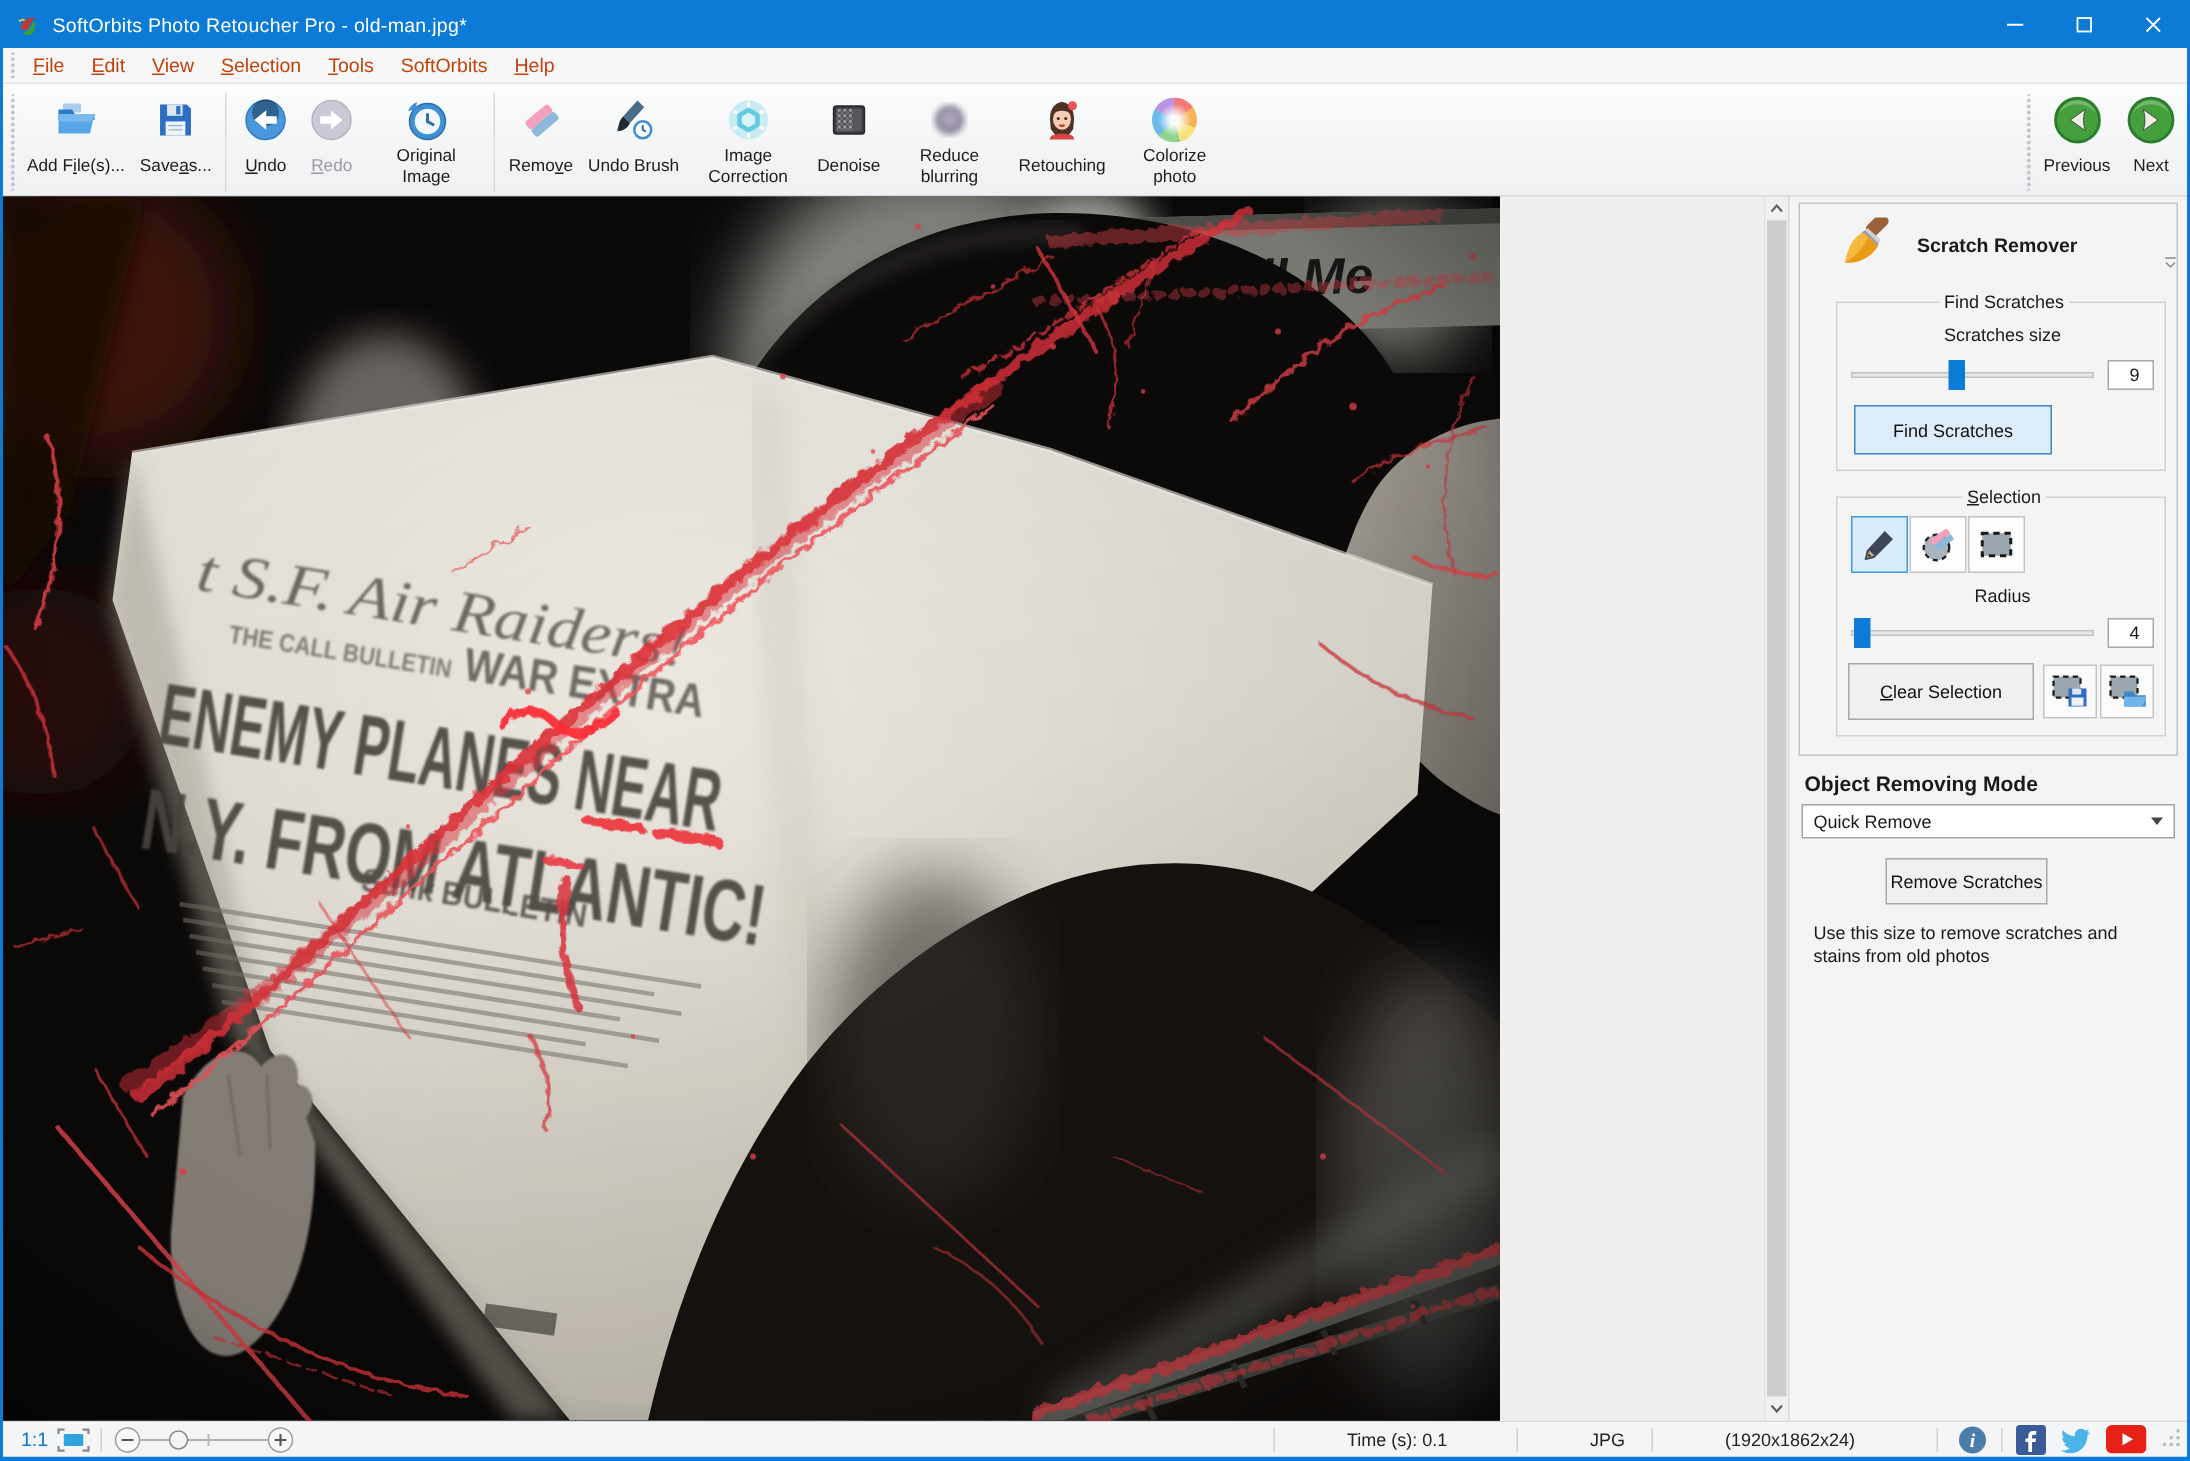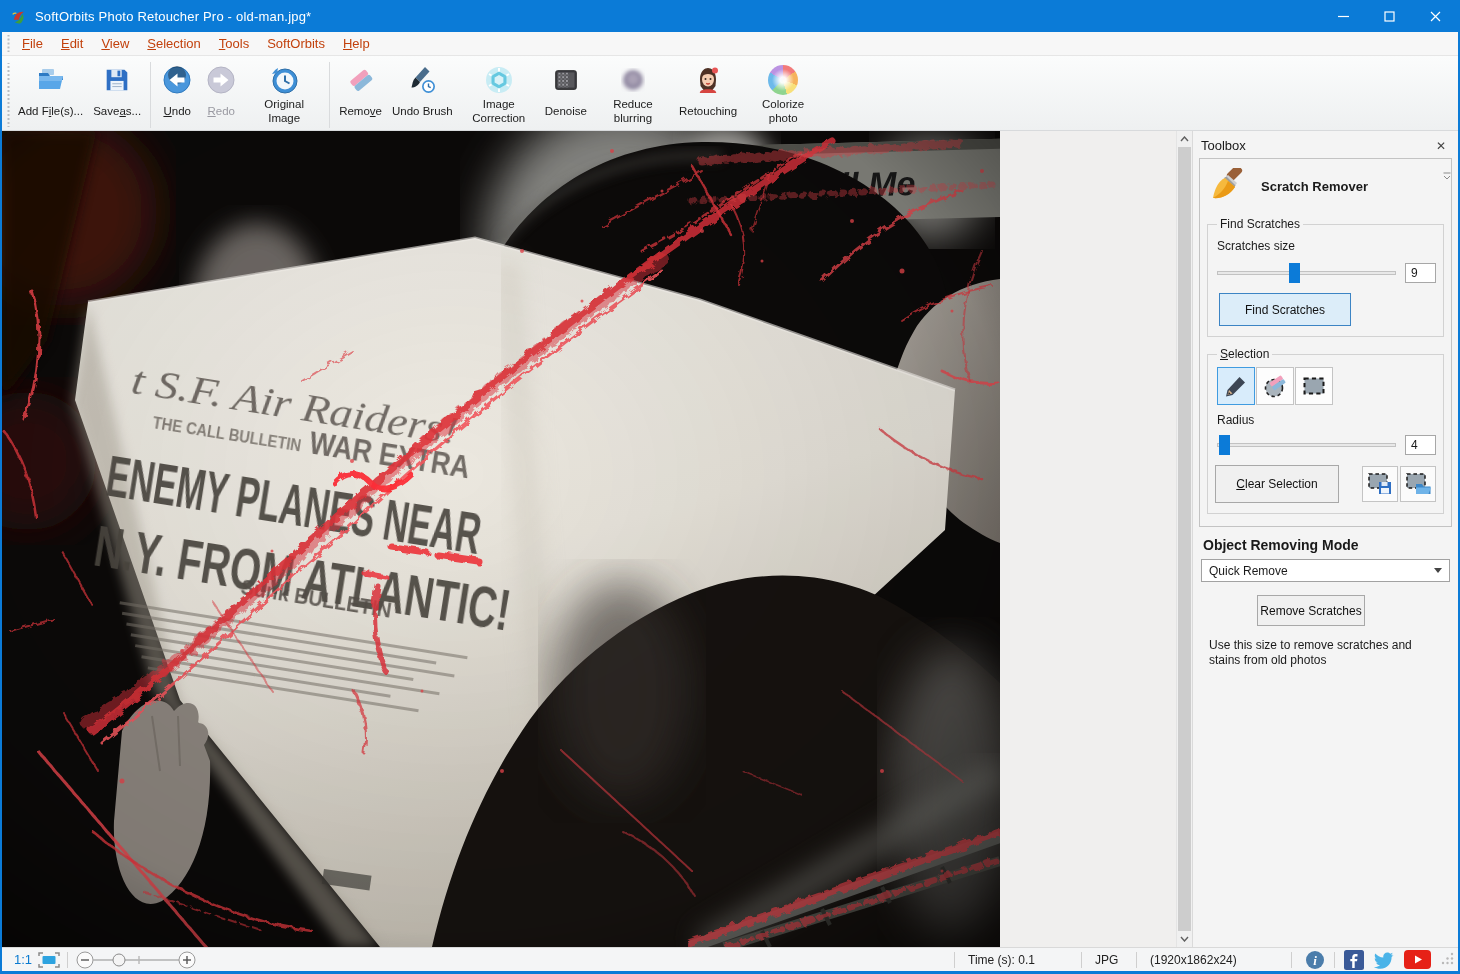--- a/index.html
+++ b/index.html
@@ -47,21 +47,21 @@
   .photo-wrap svg { display:block; }
   .canvas-fill { flex:1; }
   .vscroll { width:16px; background:#f0f0f0; display:flex; flex-direction:column; border-left:1px solid #e4e4e4; }
   .vscroll .arr { height:16px; display:flex; align-items:center; justify-content:center; }
   .vscroll .thumb { flex:1; background:#cdcdcd; margin:0 1px; }
 
   
   .toolbox { width:266px; background:#f4f4f4; border-left:1px solid #dadada; padding:4px 6px; font-size:12px; color:#1a1a1a; }
   .tbx-head { display:flex; align-items:center; justify-content:space-between; padding:3px 2px 5px 2px; font-size:13px; }
   .tbx-close { color:#444; font-size:12px; padding:0 4px; }
-  .tbx-box { border:1px solid #c3c3c3; padding:7px 7px 10px 7px; }
+  .tbx-box { border:1px solid #c3c3c3; padding:7px 7px 10px 24px;text-align:center; }
   .tool-header { display:flex; align-items:center; gap:14px; padding:2px 0 8px 2px; }
   .tool-header .t { font-weight:bold; font-size:13px; }
   fieldset.grp { border:1px solid #d2d2d2; padding:4px 7px 10px 7px; margin:4px 0 10px 0; }
   fieldset.grp legend { font-size:12px; padding:0 3px; margin-left:2px; }
   .fld-label { margin:4px 0 10px 2px; }
   .slider-row { display:flex; align-items:center; gap:9px; margin:4px 0 2px 2px; }
   .slider { position:relative; flex:1; height:20px; }
   .slider .track { position:absolute; left:0; right:0; top:8px; height:4px; background:#e8e8e8; border:1px solid #c2c2c2; }
   .slider .thumb { position:absolute; top:0; width:11px; height:20px; background:#0c7bd8; }
   .val-box { width:31px; height:20px; background:#fff; border:1px solid #a7a7a7; font-size:12px; padding:2px 0 0 5px; }
@@ -80,21 +80,21 @@
     justify-content:space-between; padding:4px 7px; margin:0 2px; }
   .dropdown .caret { width:0; height:0; border-left:4px solid transparent; border-right:4px solid transparent; border-top:5px solid #444; }
   .btn-remove { width:108px; height:31px; margin:13px auto 0 58px; }
   .help-text { margin:12px 10px 0 10px; line-height:1.25; }
 
   
   .statusbar { height:24px; background:#f4f5f6; border-top:1px solid #d9d9d9; display:flex; align-items:center;
     font-size:12px; color:#222; padding:0 4px; }
   .sb-sep { width:1px; height:16px; background:#cfcfcf; margin:0 7px; }
   .sb-zoomratio { color:#0a7ad0; font-size:13px; margin:0 6px 0 8px; }
-  .sb-item { padding:0 6px; }
+  .sb-item { padding:0 6px;margin-left:35px; }
   .sb-icons { display:flex; align-items:center; gap:8px; margin:0 6px; }
   .sb-grip { margin-left:4px; }
   u { text-decoration:underline; }
 </style>
 </head>
 <body>
 
 <div id="window">
 
   <div class="titlebar">
@@ -298,20 +298,43 @@
       <span class="lbl">Colorize photo</span>
     </div>
 
     <span class="overflow-glyph">
       <svg width="10" height="10" viewBox="0 0 10 10">
           <line x1="1.5" y1="1" x2="8.5" y2="1" stroke="#8a8a8a"></line>
           <path d="M2 4 L5 7 L8 4" fill="none" stroke="#8a8a8a"></path>
         </svg>
     </span>
 
+    <div class="tb-right">
+      <span class="grip" style="height:64px"></span>
+      <div class="tb-btn">
+        <span class="ico">
+          <svg width="34" height="34" viewBox="0 0 36 36">
+            <circle cx="18" cy="18" r="15.5" fill="#44a03c" stroke="#2d7b2d" stroke-width="2"></circle>
+            <path d="M18 4 a14 14 0 0 1 13 9 a17 17 0 0 0 -26 0 a14 14 0 0 1 13 -9z" fill="#fff" opacity=".25"></path>
+            <path d="M23.5 10.5 L13 18 L23.5 25.5 Q21 18 23.5 10.5Z" fill="#eceee6" stroke="#4a4a4a" stroke-width=".7"></path>
+          </svg>
+        </span>
+        <span class="lbl">Previous</span>
+      </div>
+      <div class="tb-btn">
+        <span class="ico">
+          <svg width="34" height="34" viewBox="0 0 36 36">
+            <circle cx="18" cy="18" r="15.5" fill="#44a03c" stroke="#2d7b2d" stroke-width="2"></circle>
+            <path d="M18 4 a14 14 0 0 1 13 9 a17 17 0 0 0 -26 0 a14 14 0 0 1 13 -9z" fill="#fff" opacity=".25"></path>
+            <path d="M12.5 10.5 L23 18 L12.5 25.5 Q15 18 12.5 10.5Z" fill="#eceee6" stroke="#4a4a4a" stroke-width=".7"></path>
+          </svg>
+        </span>
+        <span class="lbl">Next</span>
+      </div>
+    </div>
     <span class="overflow-glyph2">
       <svg width="10" height="10" viewBox="0 0 10 10">
           <line x1="1.5" y1="1" x2="8.5" y2="1" stroke="#8a8a8a"></line>
           <path d="M2 4 L5 7 L8 4" fill="none" stroke="#8a8a8a"></path>
         </svg>
     </span>
   </div>
 
   <div class="main">
     <div class="canvas-area">
@@ -493,24 +516,20 @@
       </span>
       <span class="thumb"></span>
       <span class="arr">
         <svg width="9" height="6" viewBox="0 0 9 6">
             <path d="M1 1 L4.5 5 L8 1" fill="none" stroke="#5f5f5f" stroke-width="1.4"></path>
           </svg>
       </span>
     </div>
 
     <div class="toolbox">
-      <div class="tbx-head">
-        <span>Toolbox</span>
-        <span class="tbx-close">✕</span>
-      </div>
 
       <div class="tbx-box">
         <div class="tool-header">
           <span>
             <svg width="38" height="34" viewBox="0 0 38 34">
               <rect x="21" y="-3" width="9" height="16" rx="3" transform="rotate(45 25.5 5)" fill="#9a6038"></rect>
               <polygon points="13,12 23,22 28,15 19,7" fill="#cfcfcf"></polygon>
               <polygon points="15,10 25,20 26.5,17.5 17.5,8.5" fill="#9e9e9e"></polygon>
               <path d="M4 30 C6 19 10 13 16 10 L26 19 C21 27 12 31 4 30Z" fill="#f6b93d"></path>
               <path d="M4 30 C11 26 16 21 19 13 L26 19 C21 27 12 31 4 30Z" fill="#e8940f" opacity=".85"></path>

